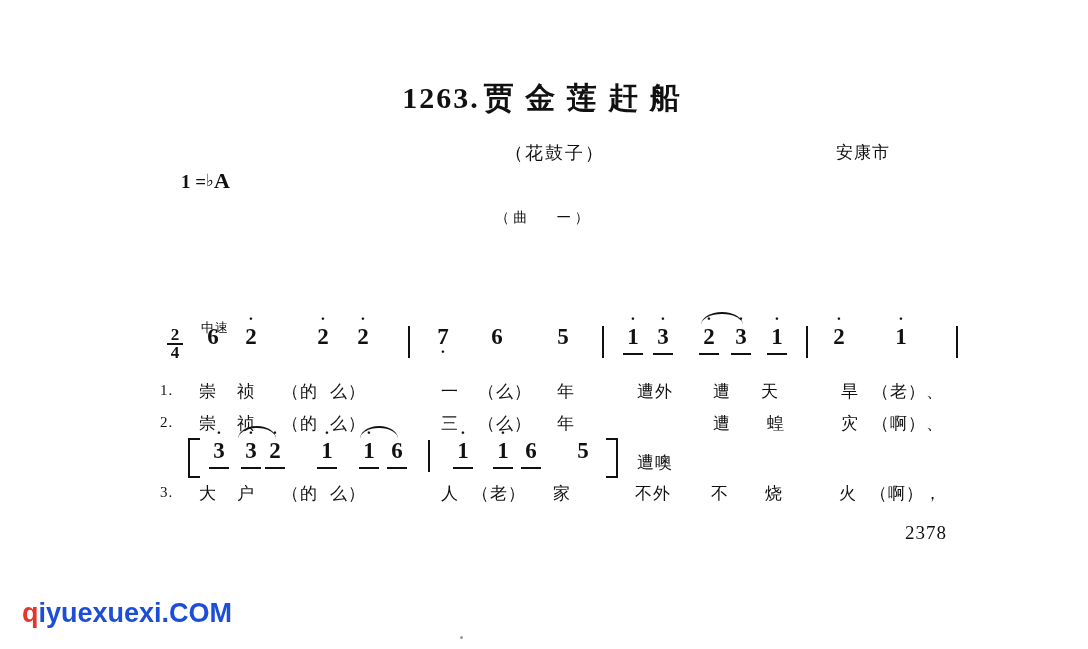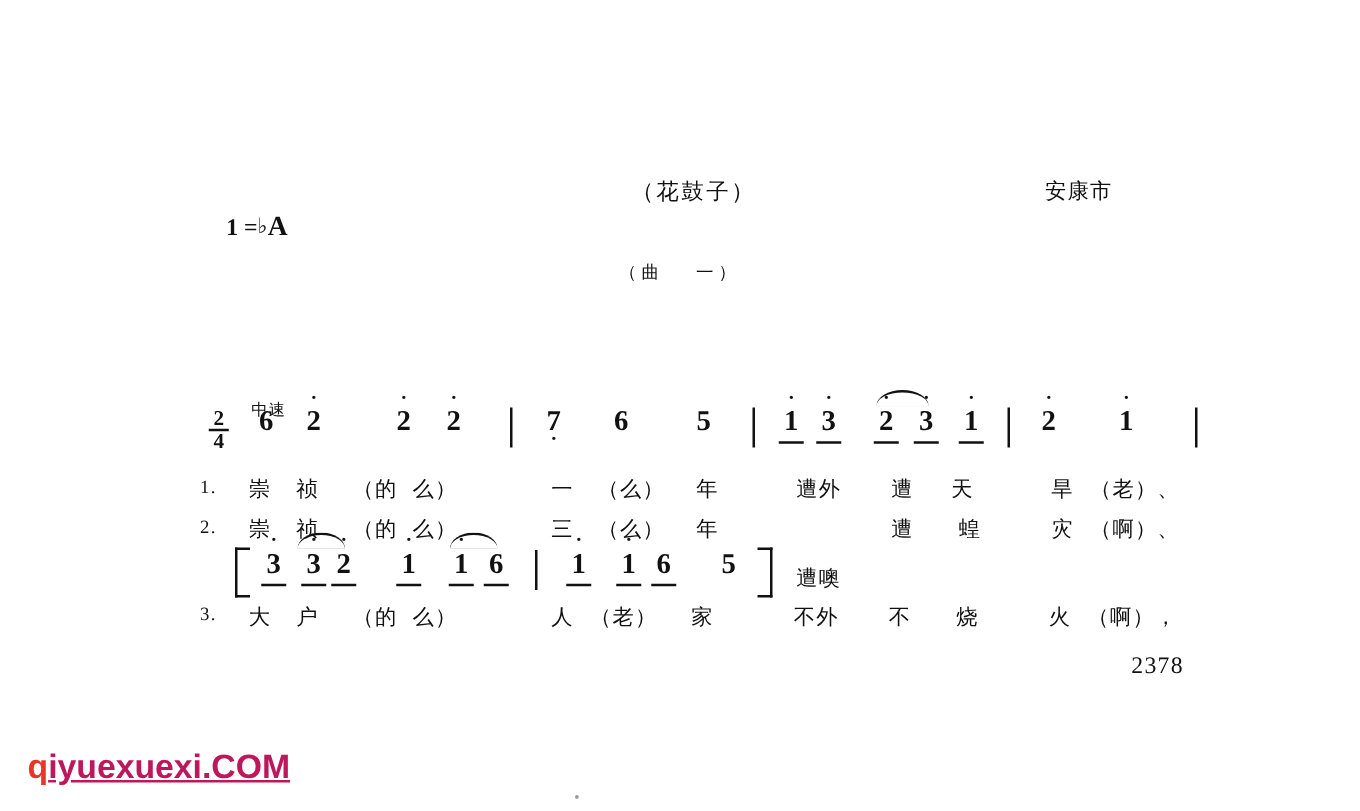--- a/index.html
+++ b/index.html
@@ -261,38 +261,41 @@
     position: absolute;
     left: 22px;
     top: 598px;
     font-size: 27px;
     font-weight: bold;
     font-family: "Liberation Sans", sans-serif;
     letter-spacing: 0px;
     white-space: nowrap;
   }
   .watermark .wm-q { color: #e8352c; }
-  .watermark .wm-rest { color: #be185d; text-decoration: underline; }
+  .watermark .wm-rest { color: #1d4ed8; }
 
   
   .bottom-dot {
     position: absolute;
     left: 460px;
     top: 636px;
     width: 3px;
     height: 3px;
     background: #999;
     border-radius: 50%;
   }
 </style>
 </head>
 <body>
 
 <div class="page">
 
+  <div class="title">
+    <span class="num">1263.</span><span class="tchar">贾 金 莲 赶 船</span>
+  </div>
 
   <div class="keysig">
     <span>1 =</span><span class="flat">♭</span><span class="keyletter">A</span>
   </div>
 
   <div class="genre">（花鼓子）</div>
 
   <div class="source">安康市</div>
 
   <div class="section-label">（曲 　一）</div>

